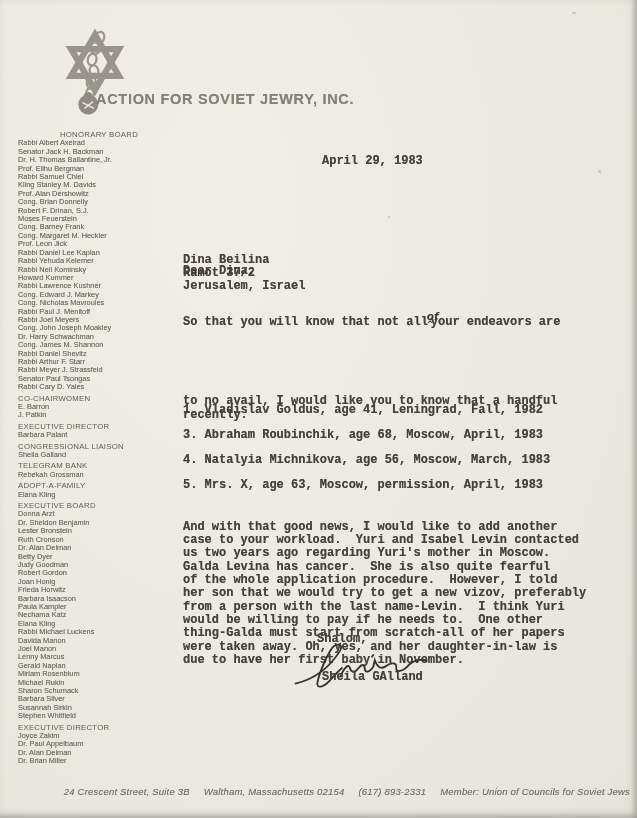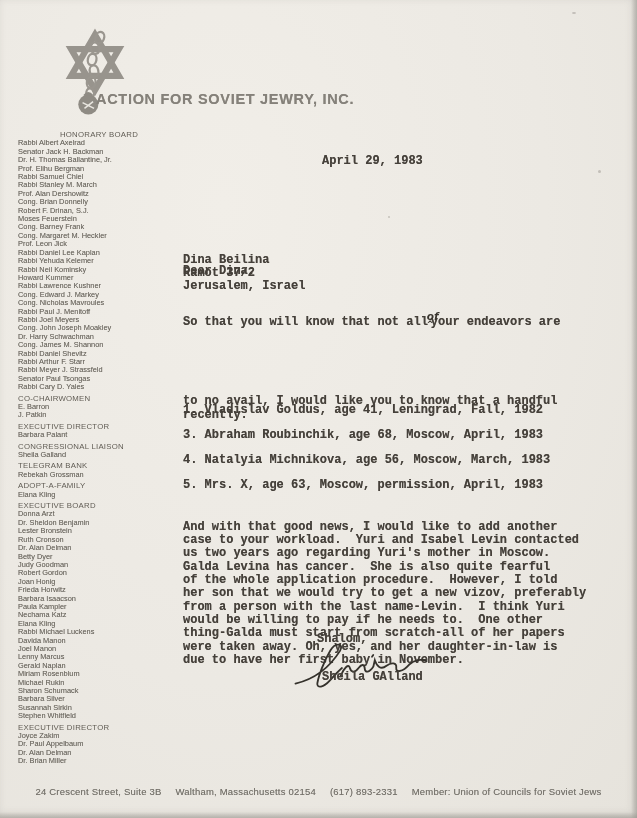--- a/index.html
+++ b/index.html
@@ -56,23 +56,23 @@
 
   
   .insert-wrap { position:relative; display:inline-block; width:3px; vertical-align:baseline; }
   .insert-word { position:absolute; left:-1px; top:-14px;
     font-family:"DejaVu Sans",sans-serif; font-style:italic; font-size:10.5px;
     color:#3a362f; white-space:nowrap; text-shadow:none; line-height:10px;}
   .insert-caret { position:absolute; left:-1px; top:-4px; font-size:8px; color:#3a362f;
     line-height:8px; text-shadow:none; font-family:"DejaVu Sans",sans-serif;}
 
   
-  .footer { position:absolute; left:0; top:786px; width:100%; text-align:center;
+  .footer { position:absolute; left:0; top:786px; width:100%; text-align:right;
     font-size:9.5px; color:#74716a; letter-spacing:.2px; white-space:nowrap;
-    text-shadow:0 0 .5px rgba(116,113,106,.6); }
+    text-shadow:0 0 .5px rgba(116,113,106,.6);font-style:italic; }
   .footer span { margin:0 7px; }
 </style>
 </head>
 <body>
 
 <div class="paper">
 
   <svg class="logo" viewBox="0 0 82 92" aria-hidden="true">
     <g fill="none" stroke="#8f8b84" stroke-width="6.5" opacity="0.9">
       <path d="M41 7 L66 50 L16 50 Z"></path>
@@ -95,21 +95,21 @@
   <div class="org-title">ACTION FOR SOVIET JEWRY, INC.</div>
 
   <aside class="sidebar">
       <div class="sb-section">
         <div class="sb-title">HONORARY BOARD</div>
         <div class="sb-name">Rabbi Albert Axelrad</div>
         <div class="sb-name">Senator Jack H. Backman</div>
         <div class="sb-name">Dr. H. Thomas Ballantine, Jr.</div>
         <div class="sb-name">Prof. Elihu Bergman</div>
         <div class="sb-name">Rabbi Samuel Chiel</div>
-        <div class="sb-name">Rabbi Stanley M. March</div>
+        <div class="sb-name">Kling Stanley M. Davids</div>
         <div class="sb-name">Prof. Alan Dershowitz</div>
         <div class="sb-name">Cong. Brian Donnelly</div>
         <div class="sb-name">Robert F. Drinan, S.J.</div>
         <div class="sb-name">Moses Feuerstein</div>
         <div class="sb-name">Cong. Barney Frank</div>
         <div class="sb-name">Cong. Margaret M. Heckler</div>
         <div class="sb-name">Prof. Leon Jick</div>
         <div class="sb-name">Rabbi Daniel Lee Kaplan</div>
         <div class="sb-name">Rabbi Yehuda Kelemer</div>
         <div class="sb-name">Rabbi Neil Kominsky</div>

